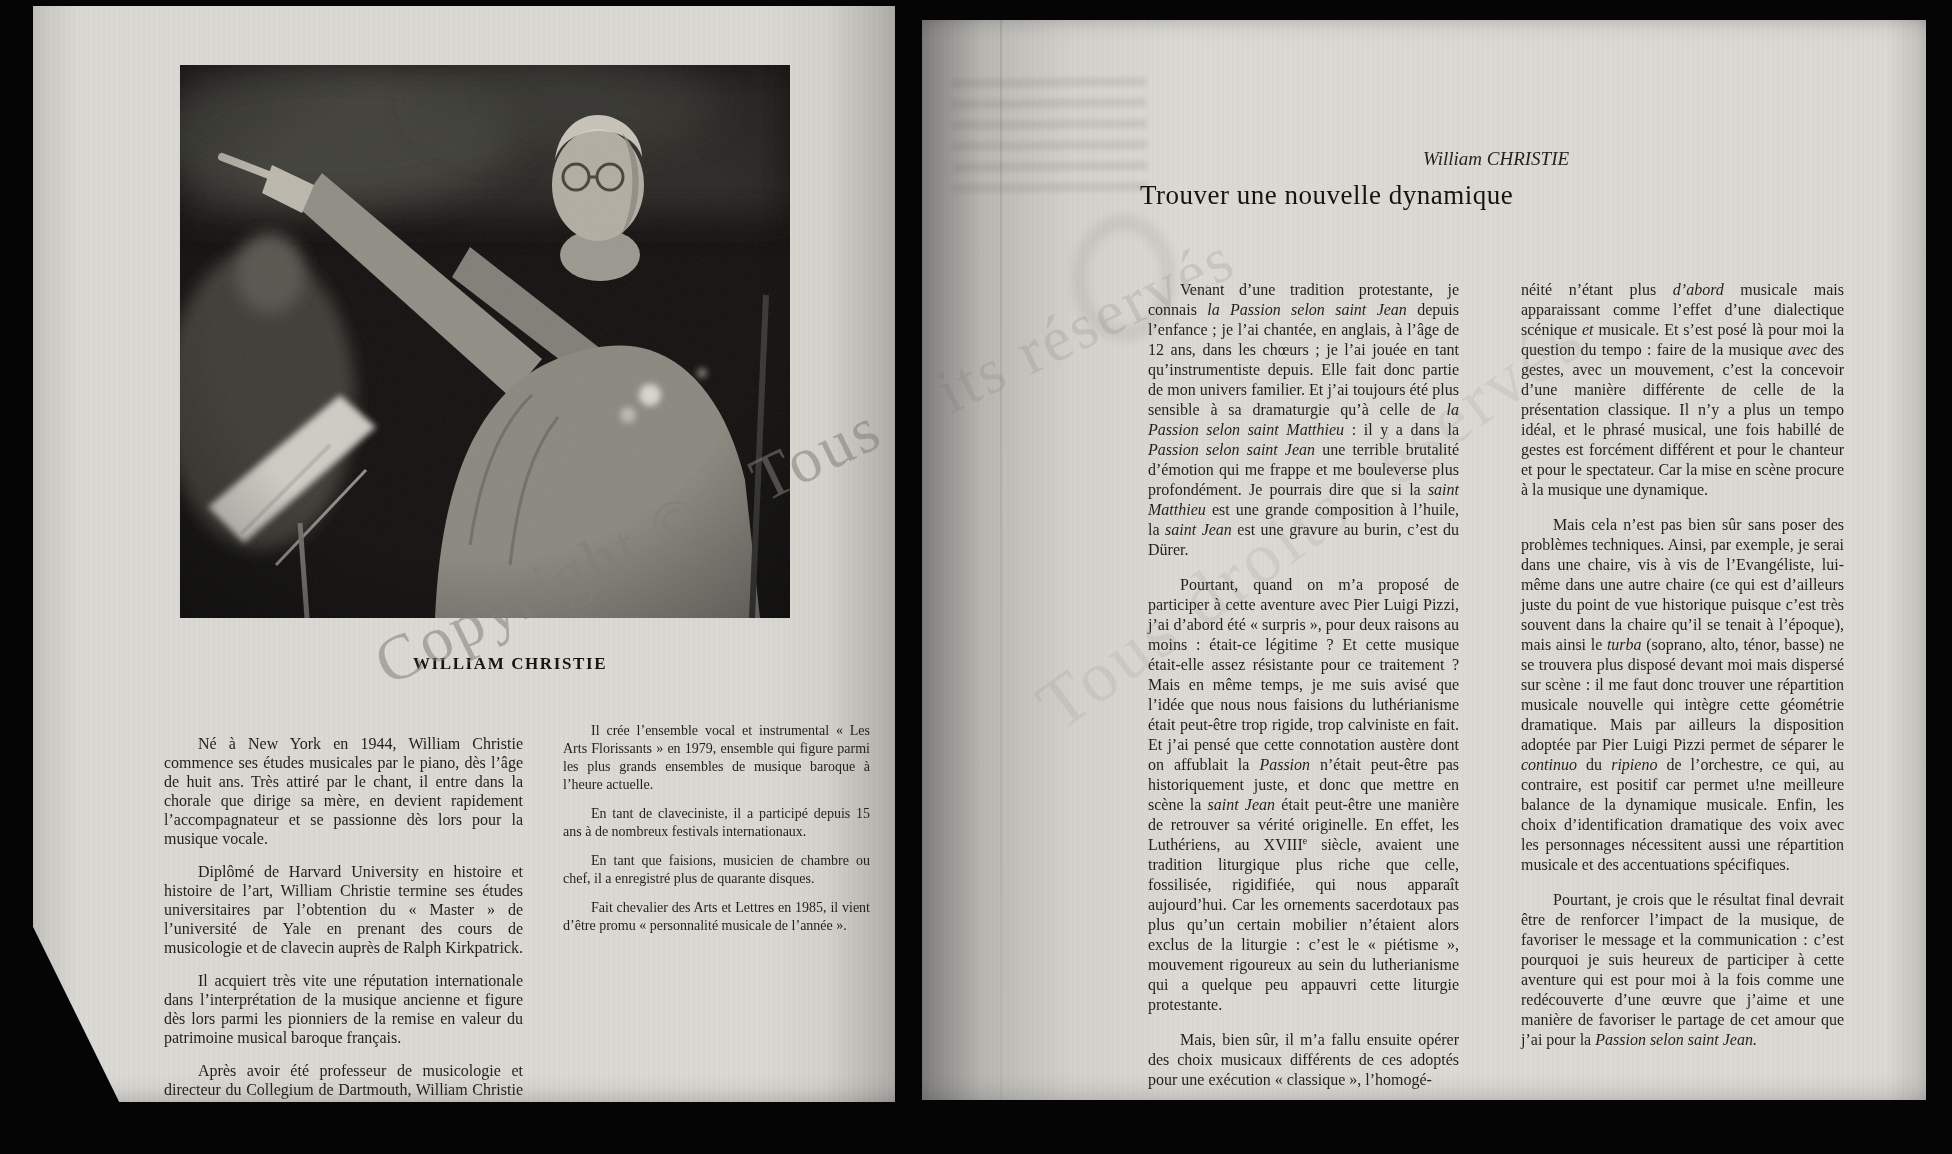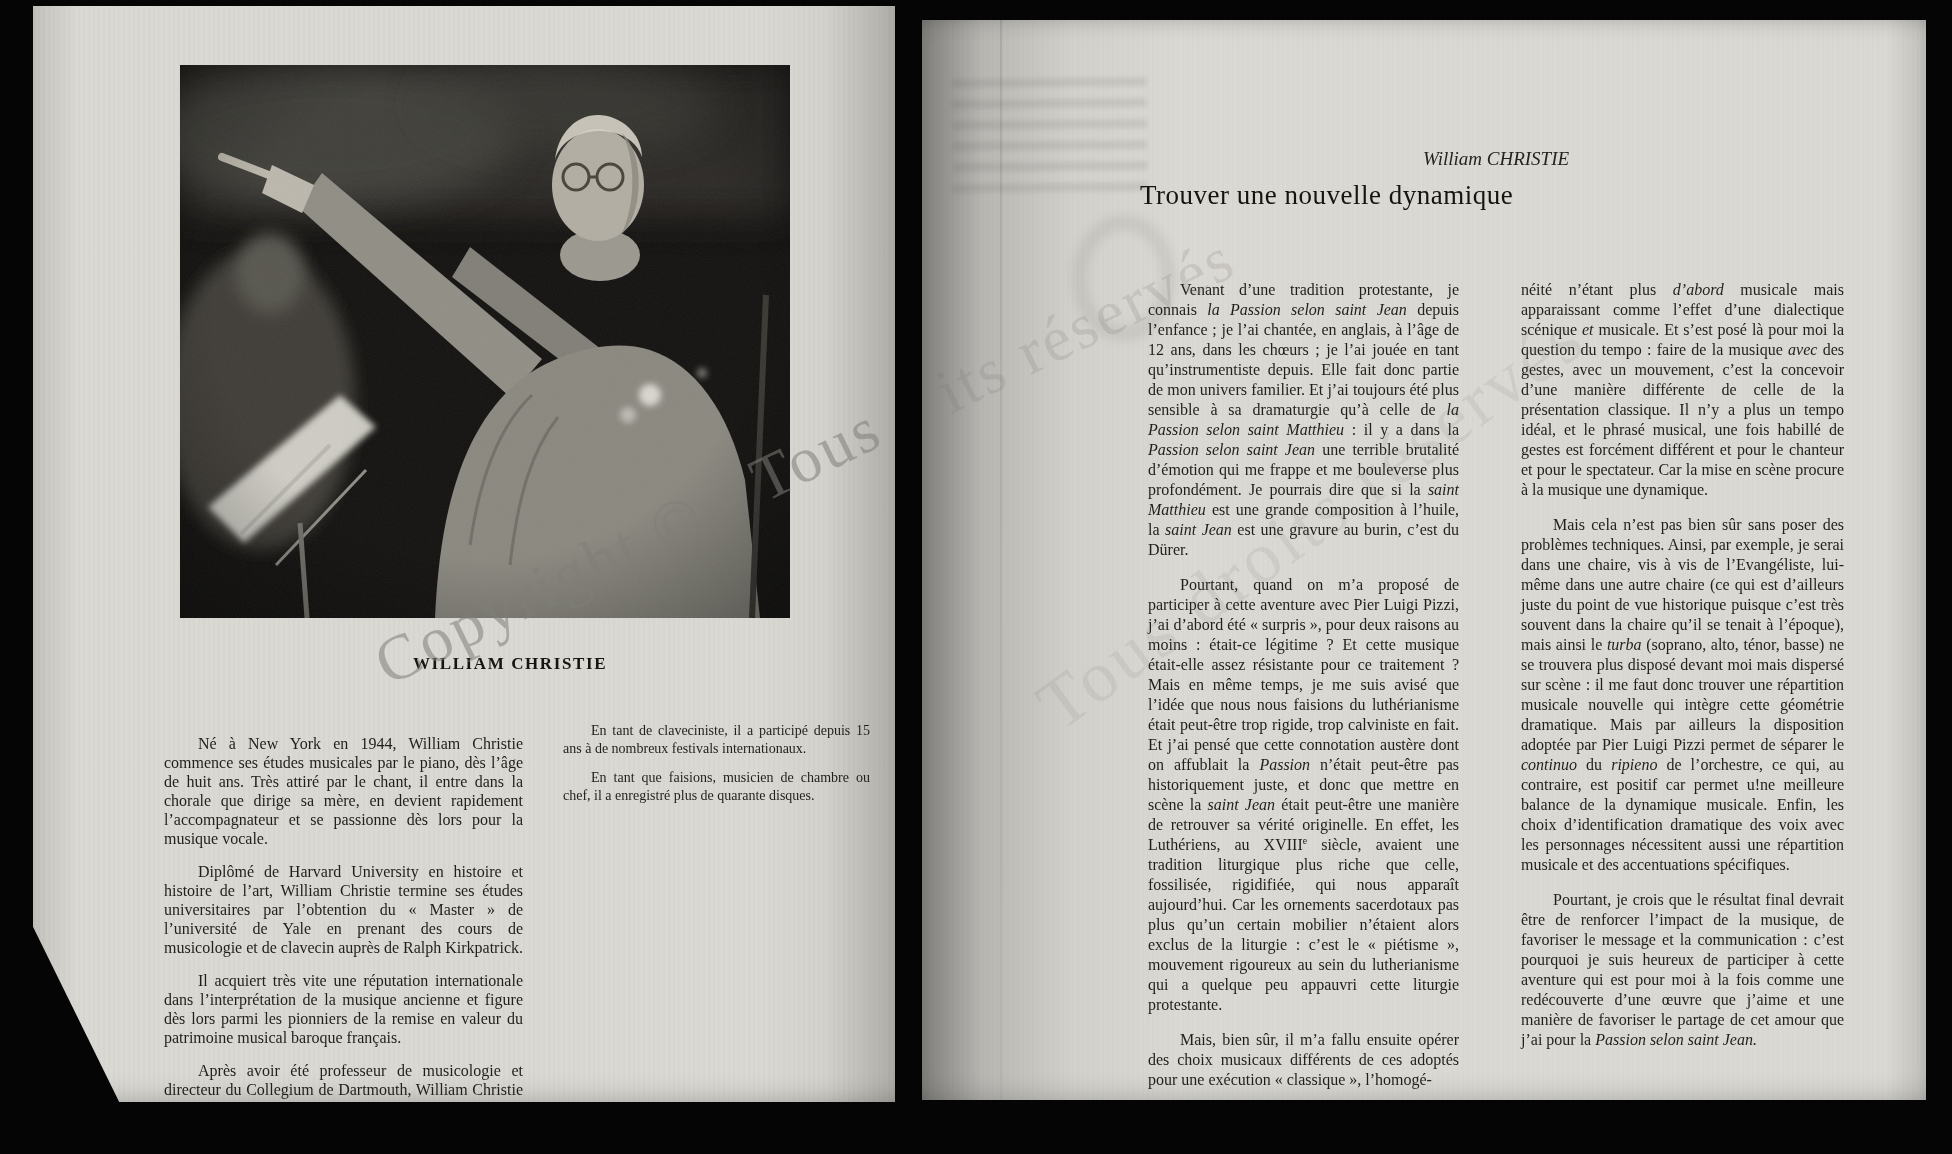--- a/index.html
+++ b/index.html
@@ -144,22 +144,24 @@
     <div class="portrait-heading">WILLIAM CHRISTIE</div>
 
     <div class="lcols">
       <div class="lcol1">
           <p><span>Né à New York en 1944, William Christie commence ses études musicales par le piano, dès l’âge de huit ans. Très attiré par le chant, il entre dans la chorale que dirige sa mère, en devient rapidement l’accompagnateur et se passionne dès lors pour la musique vocale.</span></p>
           <p><span>Diplômé de Harvard University en histoire et histoire de l’art, William Christie termine ses études universitaires par l’obtention du « Master » de l’université de Yale en prenant des cours de musicologie et de clavecin auprès de Ralph Kirkpatrick.</span></p>
           <p><span>Il acquiert très vite une réputation internationale dans l’interprétation de la musique ancienne et figure dès lors parmi les pionniers de la remise en valeur du patrimoine musical baroque français.</span></p>
           <p><span>Après avoir été professeur de musicologie et directeur du Collegium de Dartmouth, William Christie se tourne vers l’Europe et s’installe en France qui devient son pays d’adoption.</span></p>
         </div>
       <div class="lcol2">
+          <p><span>Il crée l’ensemble vocal et instrumental « Les Arts Florissants » en 1979, ensemble qui figure parmi les plus grands ensembles de musique baroque à l’heure actuelle.</span></p>
           <p><span>En tant de claveciniste, il a participé depuis 15 ans à de nombreux festivals internationaux.</span></p>
           <p><span>En tant que faisions, musicien de chambre ou chef, il a enregistré plus de quarante disques.</span></p>
+          <p><span>Fait chevalier des Arts et Lettres en 1985, il vient d’être promu « personnalité musicale de l’année ».</span></p>
         </div>
     </div>
 
     <div class="wm wm-left">Copyright © - Tous droits réservés</div>
   </div>
 
   <div class="page page-right">
     <div class="crease"></div>
     <div class="ghost-text"></div>
     <div class="ghost-ring"></div>

